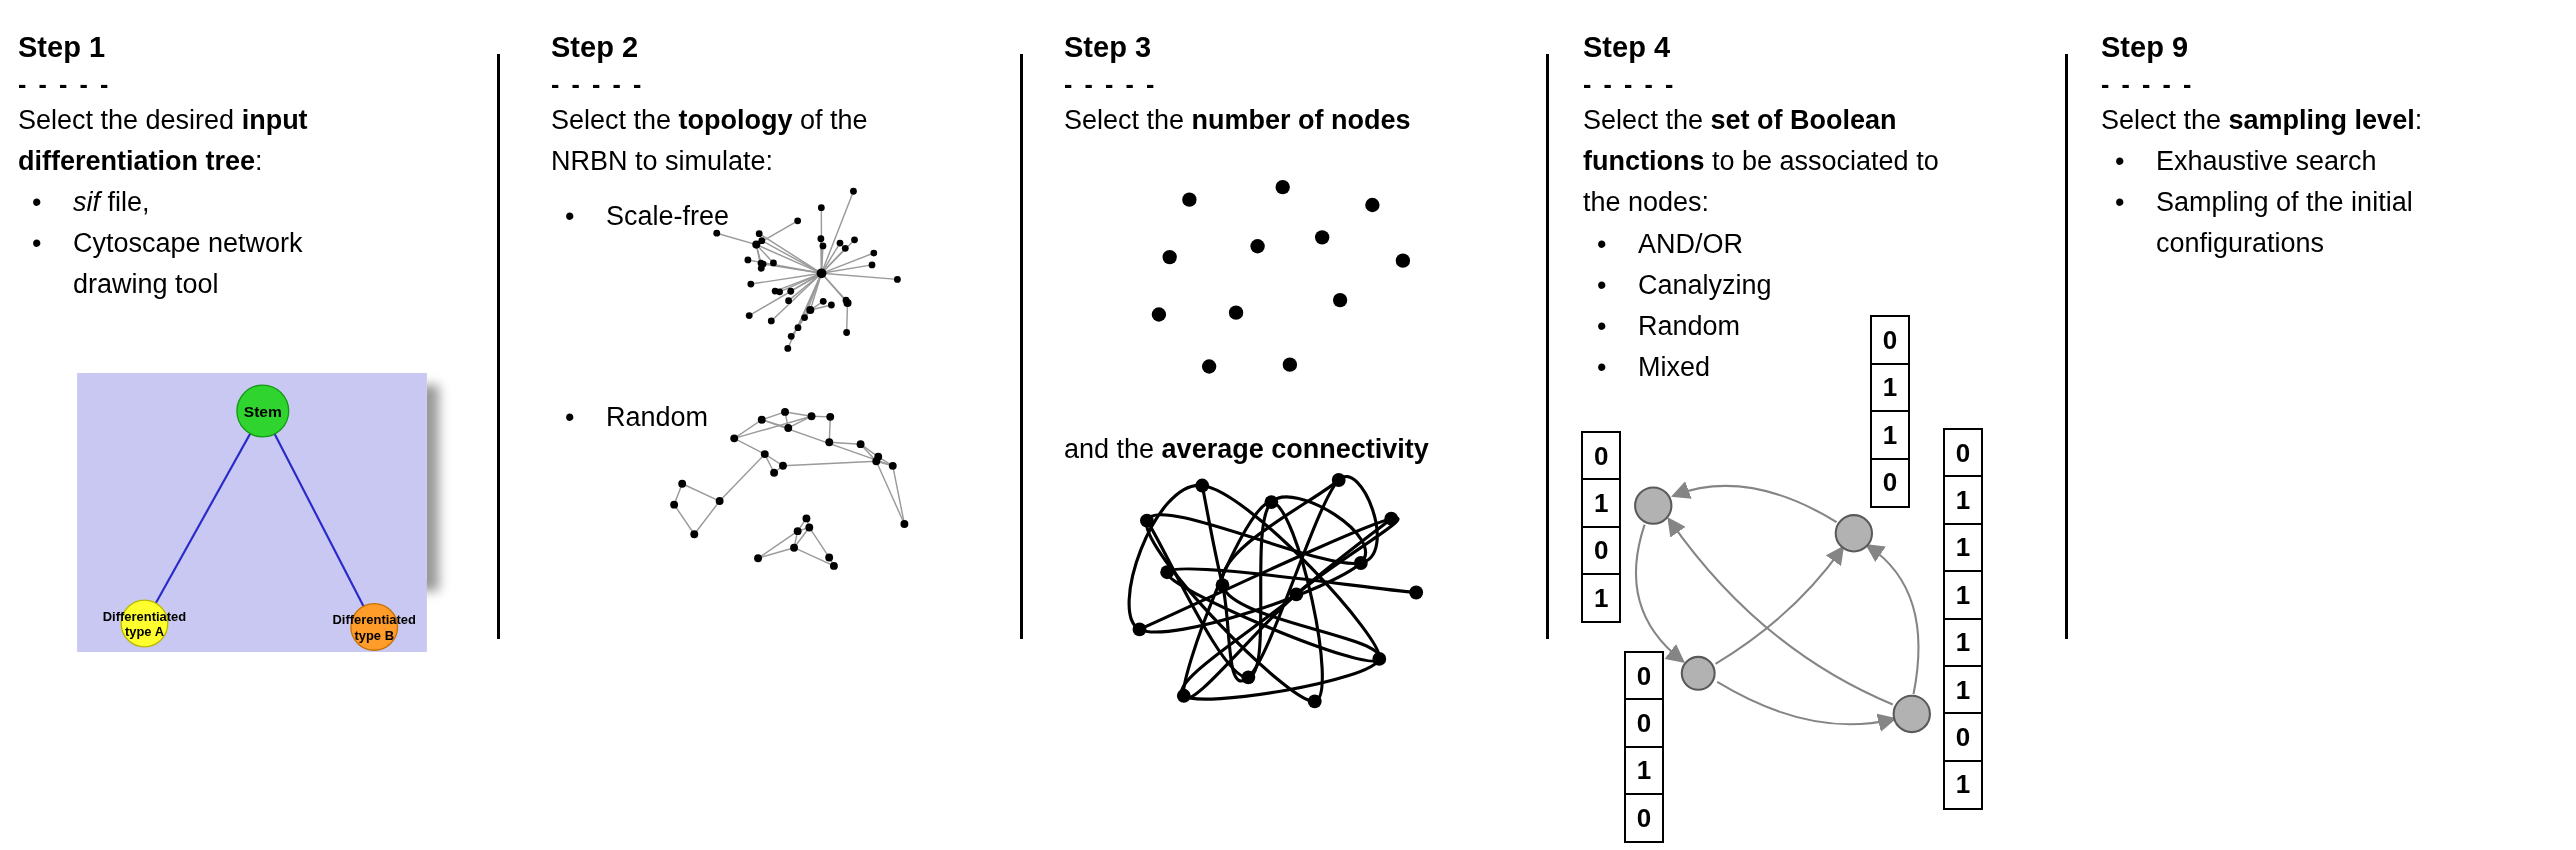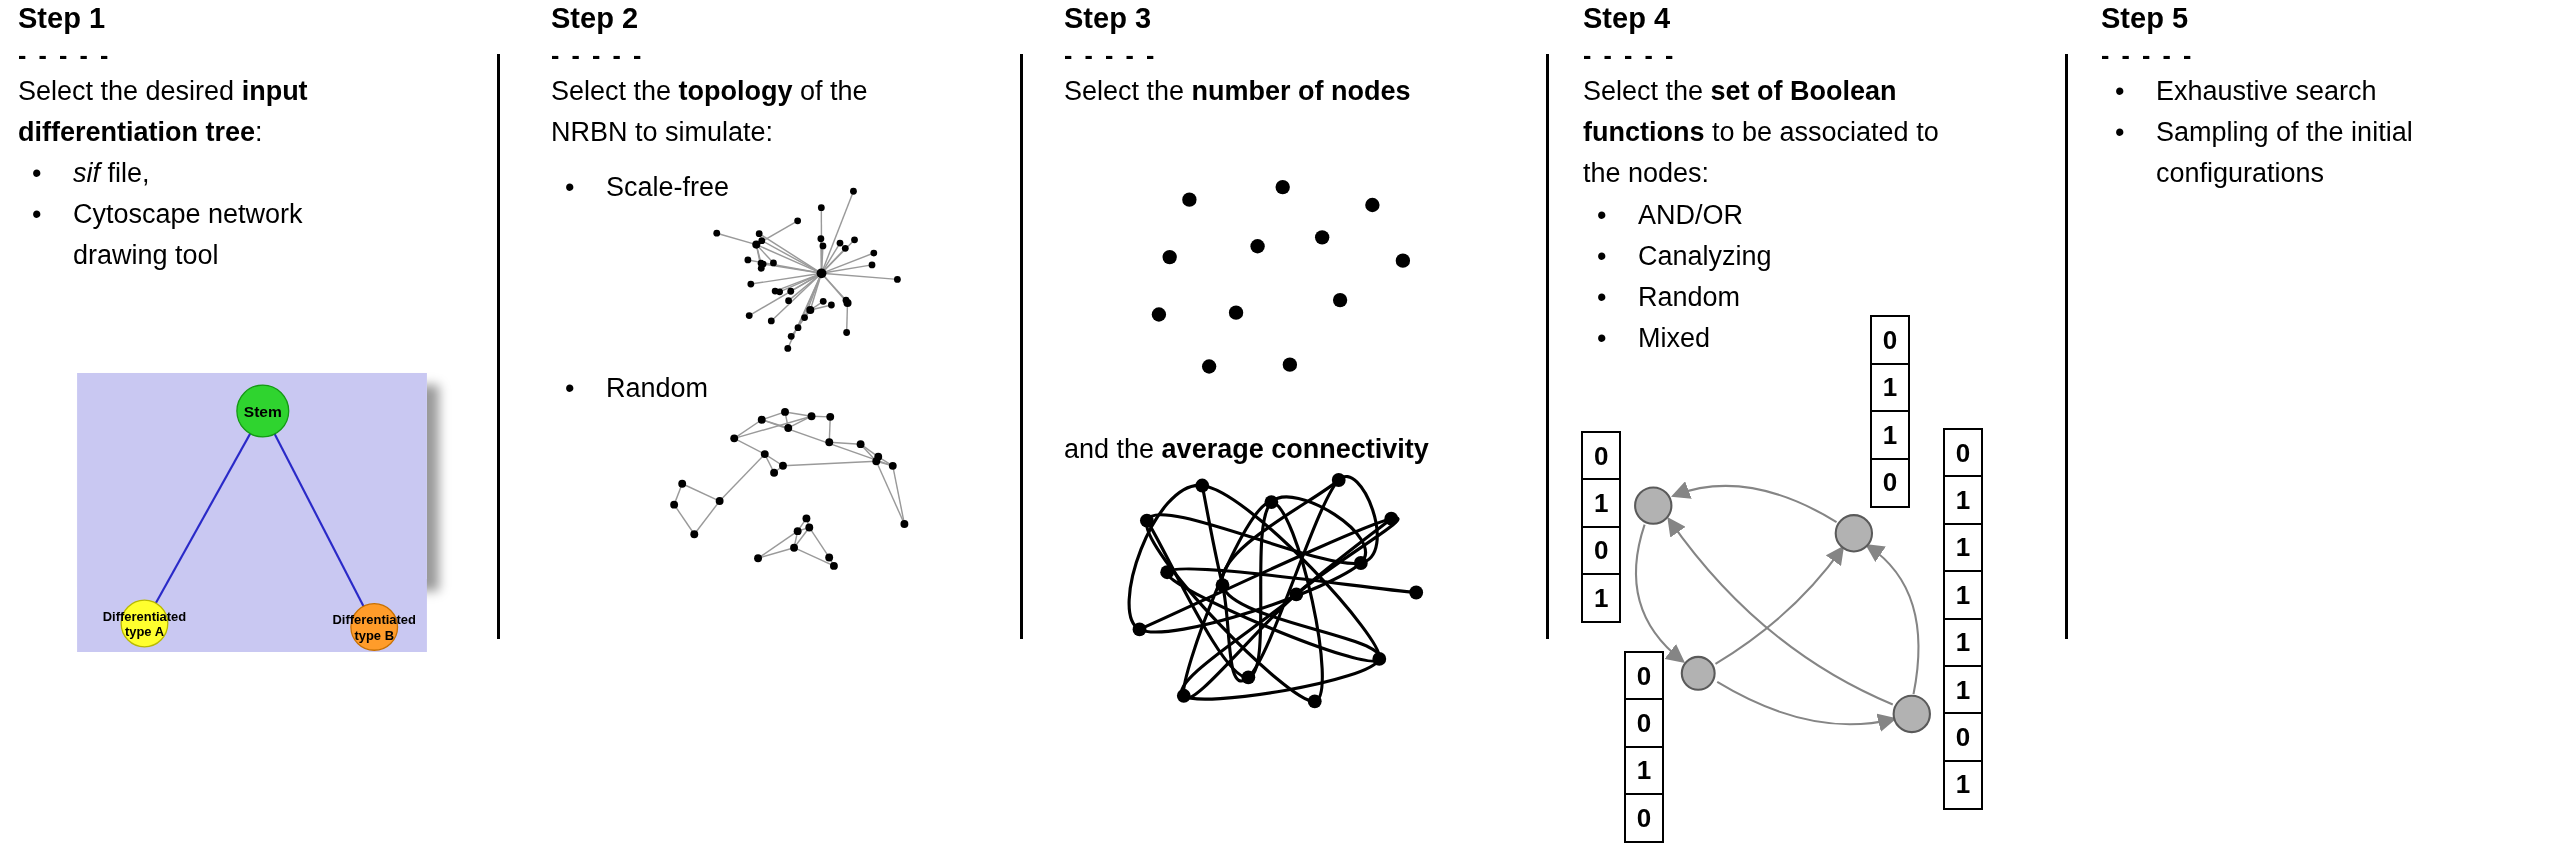--- a/index.html
+++ b/index.html
@@ -1,20 +1,20 @@
 <!DOCTYPE html>
 <html style="font-size:14px"><head>
 <meta charset="utf-8">
 <style>
   *{margin:0;padding:0;box-sizing:border-box}
   html,body{width:2576px;height:851px}
   body{background:#fff;color:#000;font-family:"Liberation Sans",sans-serif;position:relative;overflow:hidden}
   .vline{position:absolute;top:54px;height:585px;width:2.6px;background:#000}
   .col{position:absolute;top:0;width:472px}
-  .step-title{font-size:29px;line-height:35px;font-weight:bold;padding-top:1px}
+  .step-title{font-size:29px;line-height:35px;font-weight:bold;padding-top:30px}
   .dashes{font-size:25px;line-height:31px;font-weight:bold;margin-top:4.3px;letter-spacing:2.6px}
   .intro{font-size:27px;line-height:41px}
   ul{list-style:none}
   li{display:flex;font-size:27px;line-height:41px}
   .blt{flex:0 0 55px;padding-left:14px}
   .blt::before{content:"\2022"}
   .gfx{position:absolute}
   
   .tree-box{position:absolute;left:77px;top:373px;width:350px;height:206px;box-shadow:12px 12px 10.4px #9a9a9a}
   .tlabel{font-weight:bold;font-size:18px;font-family:"Liberation Sans",sans-serif}
@@ -345,22 +345,23 @@
       <div class="tcell">1</div>
       <div class="tcell">1</div>
       <div class="tcell">1</div>
       <div class="tcell">1</div>
       <div class="tcell">0</div>
       <div class="tcell">1</div>
     </div>
   </div>
 
   <section class="col" style="left:2101px;height:851px">
-    <div class="step-title">Step 5</div>
-    <div class="dashes">- - - - -</div>
+    <div class="step-title">Step 9</div>
+    <div class="dashes">- - - - -</div>
+    <p class="intro"><span>Select the </span><b>sampling level</b><span>:</span></p>
     <ul>
       <li>
           <span class="blt"></span>
           <span>Exhaustive search</span>
         </li>
       <li>
           <span class="blt"></span>
           <span><span>Sampling of the initial</span><br><span>configurations</span></span>
         </li>
     </ul>

